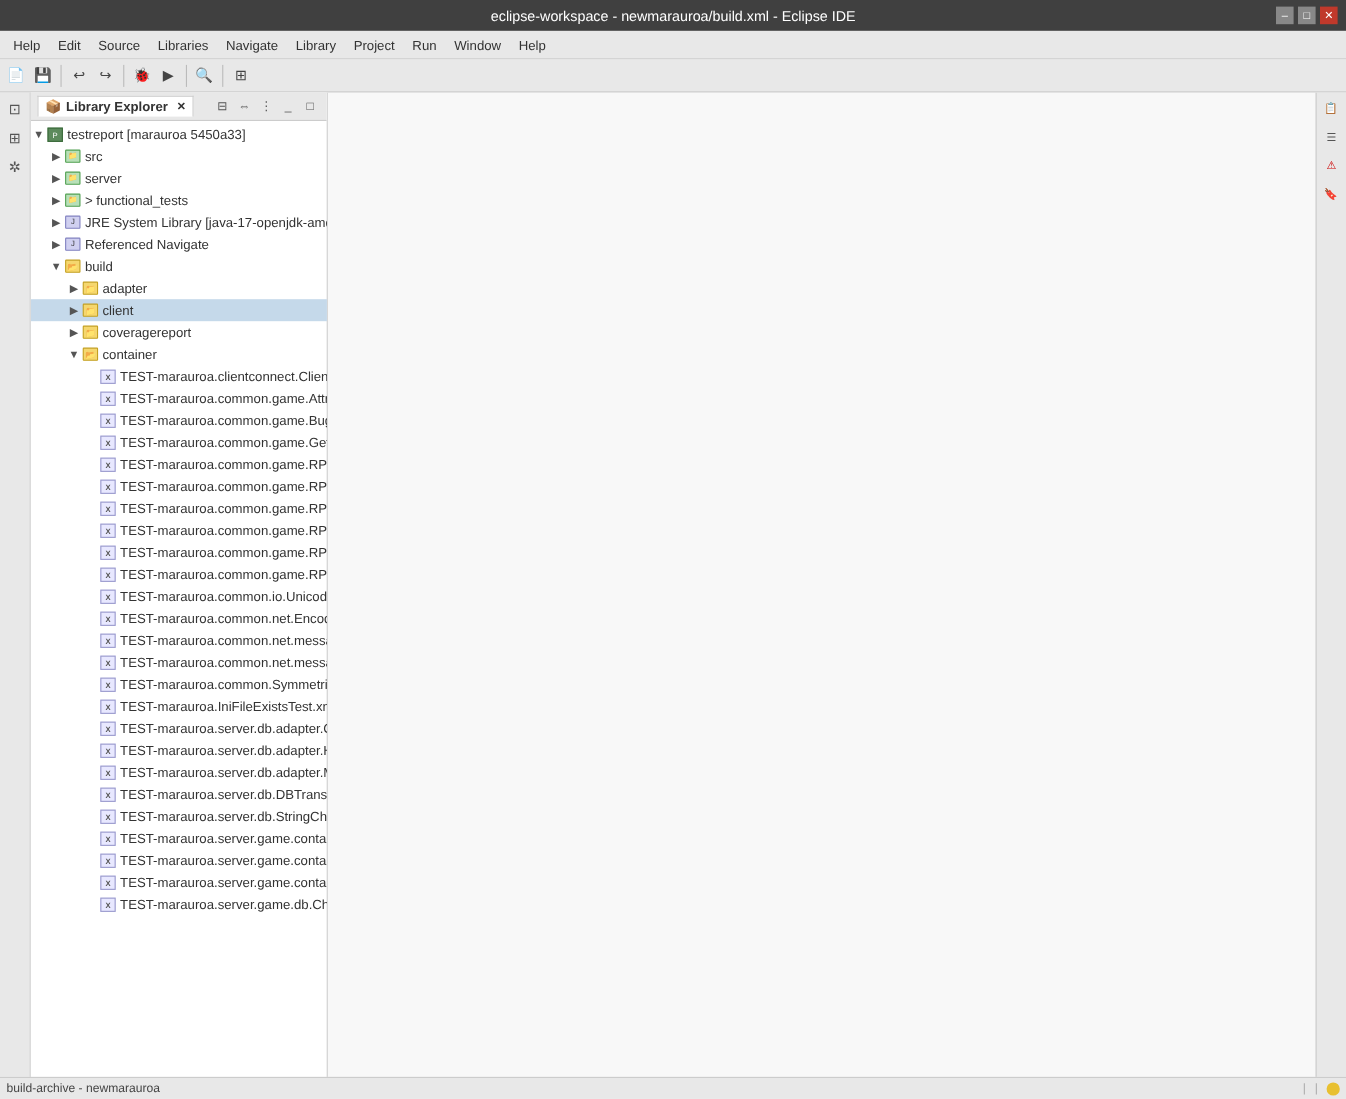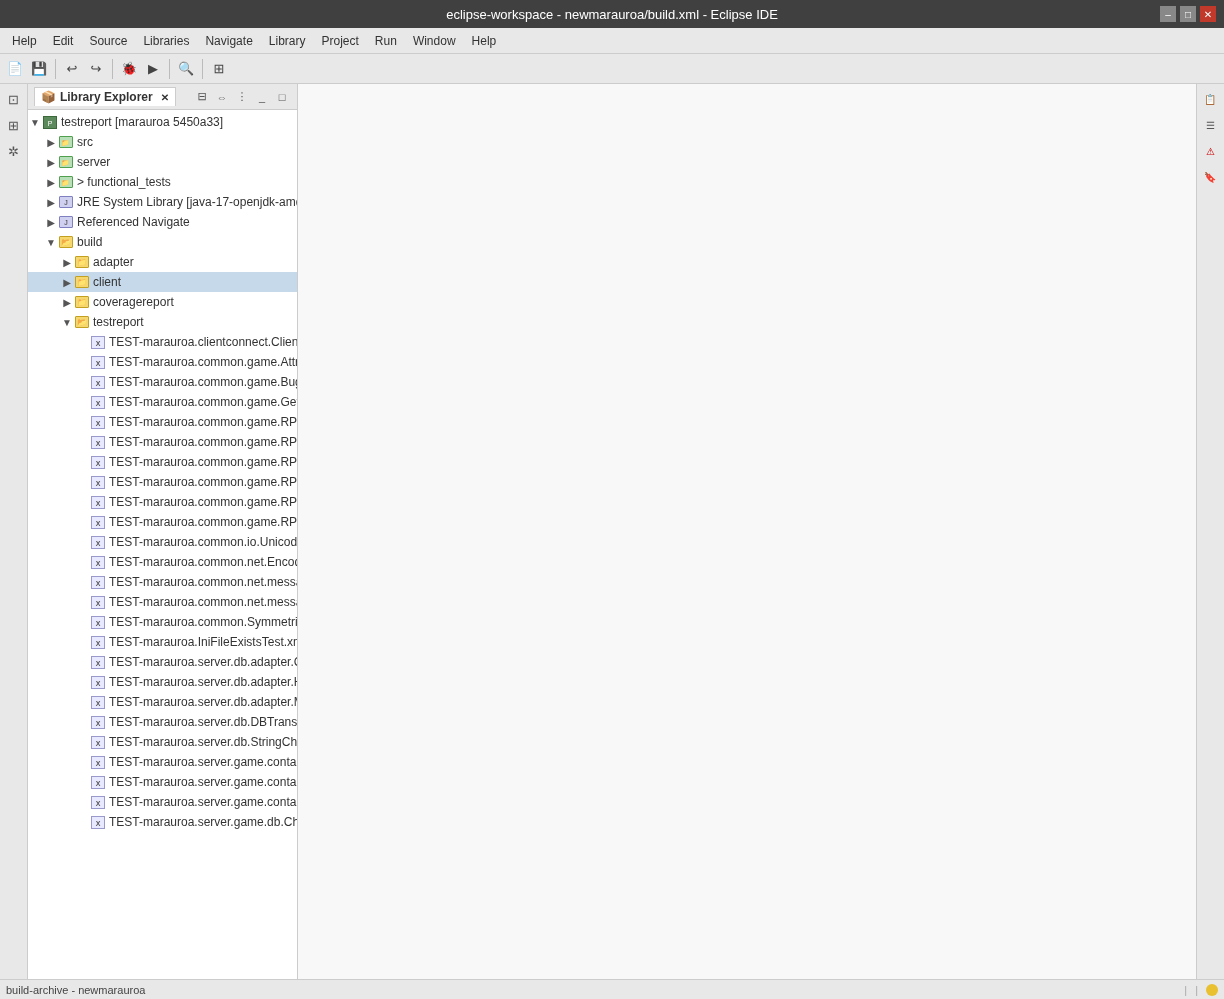--- a/index.html
+++ b/index.html
@@ -409,21 +409,21 @@
             <span style="display:inline-block;width:14px;height:12px;background:#f5d76e;border:1px solid #c4a020;border-radius:1px;font-size:8px;text-align:center;line-height:12px;">📁</span>
           </span>
       <span class="label">coveragereport</span>
     </div>
         <div class="tree-item">
       <span class="indent" style="width:32px;display:inline-block;"></span>
       <span class="arrow">▼</span>
       <span class="icon">
             <span style="display:inline-block;width:14px;height:12px;background:#f5d76e;border:1px solid #c4a020;border-radius:1px;font-size:8px;text-align:center;line-height:12px;">📂</span>
           </span>
-      <span class="label">testreport</span>
+      <span class="label">container</span>
     </div>
         <div class="tree-item">
       <span class="indent" style="width:48px;display:inline-block;"></span>
       <span class="arrow"></span>
       <span class="icon">
             <span style="display:inline-block;width:14px;height:13px;background:#e8e8ff;border:1px solid #9999cc;font-size:7px;text-align:center;line-height:13px;font-weight:bold;color:#555;">X</span>
           </span>
       <span class="label">TEST-marauroa.clientconnect.ClientConnectTest.xml</span>
     </div>
         <div class="tree-item">

